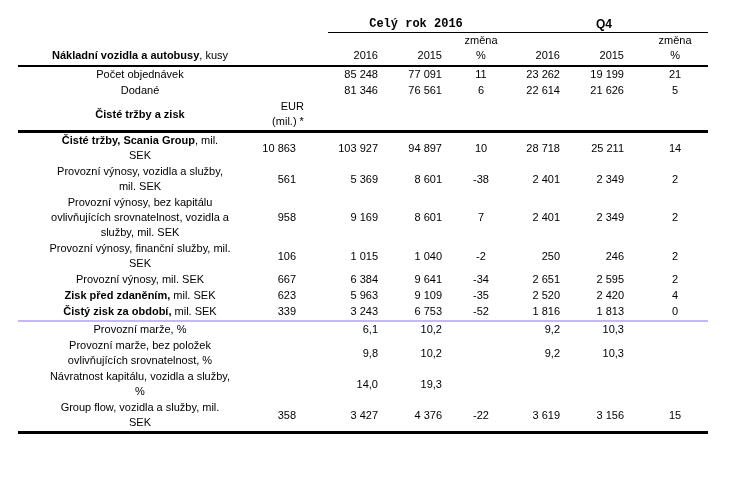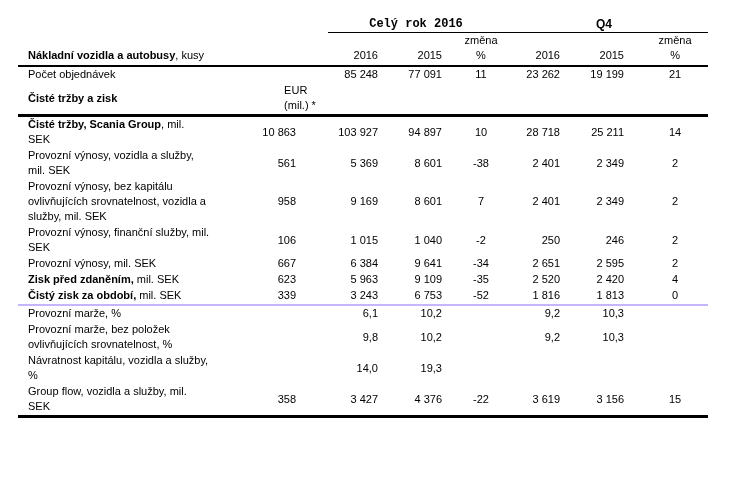--- a/index.html
+++ b/index.html
@@ -16,29 +16,29 @@
     font-size:11px;line-height:15px;padding:0 0 1px 0;
     vertical-align:middle;font-weight:normal;color:#000;
   }
   thead th{vertical-align:bottom;}
   .group-row th{height:22px;position:relative;}
   .group{text-align:center;font-weight:bold;font-size:12px;}
   .g1{padding-left:32px;font-family:Liberation Mono, monospace;}
   .uline{position:absolute;right:0;bottom:0;height:1px;background:#000;left:0;}
   .uline.u1{left:28px;}
   .sub-row th{border-bottom:2px solid #000;padding-bottom:2px;}
-  .lbl{text-align:left;padding-left:10px;white-space:pre-line;}
+  .lbl{text-align:center;padding-left:10px;white-space:pre-line;}
   .lbl b{font-weight:bold;}
   .num{text-align:right;padding-right:4px;}
   .b{font-weight:normal;}
   .chg{text-align:center;}
   .chg.fy{padding-left:16px;}
   .chg.q4{padding-left:14px;}
   .eur-head{text-align:center;vertical-align:middle;}
-  .eur-head .shift{position:relative;left:24px;display:inline-block;white-space:pre;text-align:left;}
+  .eur-head .shift{position:relative;left:12px;display:inline-block;white-space:pre;text-align:right;}
   tr.rule-thin td{border-bottom:2px solid #c4b5fd;}
   tr.rule-thick td{border-bottom:3px solid #000;}
 </style>
 </head>
 <body>
 
 <div class="canvas">
   <table class="fin">
     <colgroup>
       <col style="width:234px">
@@ -71,20 +71,30 @@
         <tr>
           <td class="lbl">Počet objednávek</td>
           <td class="num"></td>
           <td class="num b">85 248</td>
           <td class="num">77 091</td>
           <td class="chg fy">11</td>
           <td class="num b">23 262</td>
           <td class="num">19 199</td>
           <td class="chg q4">21</td>
         </tr>
+        <tr>
+          <td class="lbl">Dodané</td>
+          <td class="num"></td>
+          <td class="num b">81 346</td>
+          <td class="num">76 561</td>
+          <td class="chg fy">6</td>
+          <td class="num b">22 614</td>
+          <td class="num">21 626</td>
+          <td class="chg q4">5</td>
+        </tr>
         <tr class="rule-thick">
           <td class="lbl"><b>Čisté tržby a zisk</b></td>
           <td class="eur-head"><span class="shift">EUR
 (mil.) *</span></td>
           <td class="num b"></td>
           <td class="num"></td>
           <td class="chg fy"></td>
           <td class="num b"></td>
           <td class="num"></td>
           <td class="chg q4"></td>

